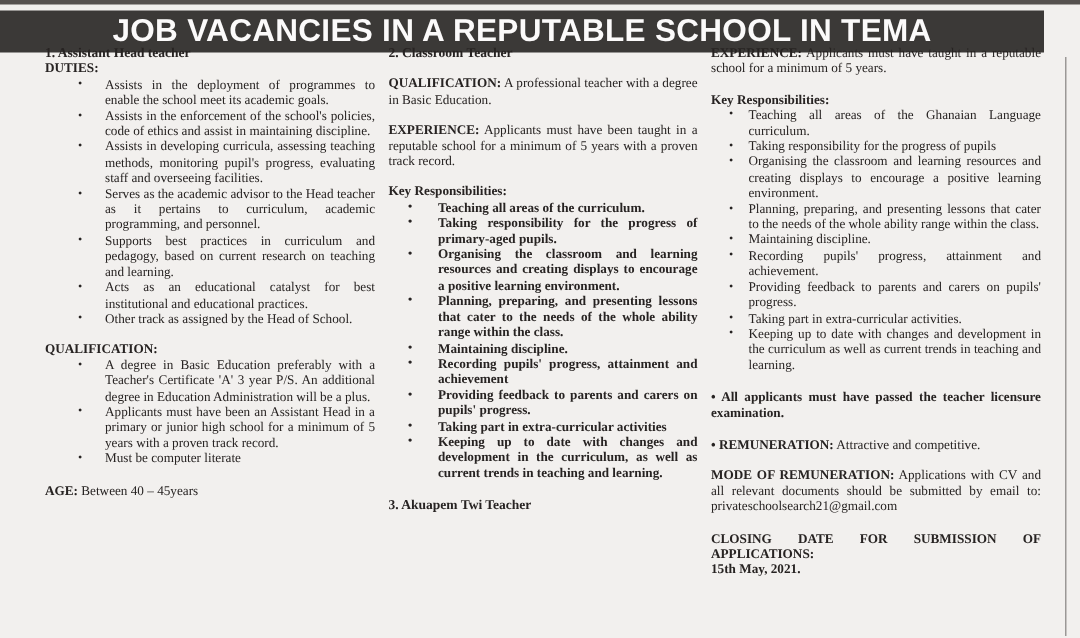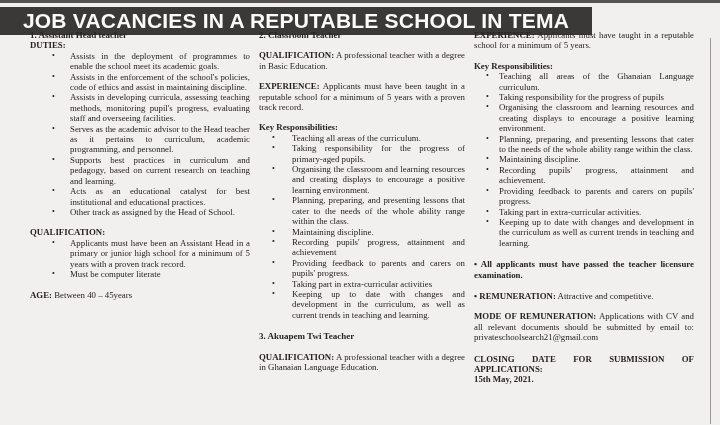--- a/index.html
+++ b/index.html
@@ -3,21 +3,21 @@
 <meta charset="utf-8">
 <style>
   html,body{margin:0;padding:0;}
   body{
     width:720px;height:425px;position:relative;overflow:hidden;
     background:#f2f0ee;color:#272322;
     font-family:"Liberation Serif","DejaVu Serif",serif;
   }
   .top-strip{position:absolute;top:0;left:0;width:720px;height:3px;background:#56524f;}
   .title-bar{
-    position:absolute;top:7px;left:0;width:592px;height:28px;background:#3b3937;
+    position:absolute;top:7px;left:0;width:696px;height:28px;background:#3b3937;
     display:flex;align-items:center;justify-content:center;
   }
   .title-bar .t{
     font-family:"Liberation Sans","DejaVu Sans",sans-serif;font-weight:bold;
     font-size:21px;color:#fbfafa;white-space:nowrap;letter-spacing:.2px;
   }
   .right-line{position:absolute;top:38px;right:9px;width:1px;height:386px;background:#9b9896;}
   .content{
     position:absolute;top:30px;left:30px;width:664px;
     display:grid;grid-template-columns:220px 206px 220px;column-gap:9px;
@@ -25,21 +25,21 @@
   }
   p{margin:0;text-align:justify;}
   .b{font-weight:bold;}
   .job-title{font-weight:bold;font-size:9px;}
   .mt{margin-top:10px;}
   .mt2{margin-top:11px;}
   ul{margin:0;padding:0;list-style:none;}
   li{position:relative;text-align:justify;}
   li::before{content:"•";position:absolute;top:0;font-size:8px;}
   .ind-a li{padding-left:40px;}  .ind-a li::before{left:22px;}
-  .ind-b li{padding-left:33px;}  .ind-b li::before{left:13px;}
+  .ind-b li{padding-left:33px;font-weight:bold;}  .ind-b li::before{left:13px;}
   .ind-c li{padding-left:25px;}  .ind-c li::before{left:12px;}
   .email{}
 </style>
 </head>
 <body>
 
 <div class="top-strip"></div>
 
 <div class="title-bar">
   <span class="t">JOB VACANCIES IN A REPUTABLE SCHOOL IN TEMA</span>
@@ -56,20 +56,21 @@
       <li>Assists in the deployment of programmes to enable the school meet its academic goals.</li>
       <li>Assists in the enforcement of the school's policies, code of ethics and assist in maintaining discipline.</li>
       <li>Assists in developing curricula, assessing teaching methods, monitoring pupil's progress, evaluating staff and overseeing facilities.</li>
       <li>Serves as the academic advisor to the Head teacher as it pertains to curriculum, academic programming, and personnel.</li>
       <li>Supports best practices in curriculum and pedagogy, based on current research on teaching and learning.</li>
       <li>Acts as an educational catalyst for best institutional and educational practices.</li>
       <li>Other track as assigned by the Head of School.</li>
     </ul>
     <p class="b mt">QUALIFICATION:</p>
     <ul class="ind-a">
+      <li>A degree in Basic Education preferably with a Teacher's Certificate 'A' 3 year P/S. An additional degree in Education Administration will be a plus.</li>
       <li>Applicants must have been an Assistant Head in a primary or junior high school for a minimum of 5 years with a proven track record.</li>
       <li>Must be computer literate</li>
     </ul>
     <p class="mt2"><span class="b">AGE:</span><span> Between 40 – 45years</span></p>
   </div>
 
   <div>
     <p class="job-title">2. Classroom Teacher</p>
     <p class="mt"><span class="b">QUALIFICATION:</span><span> A professional teacher with a degree in Basic Education.</span></p>
     <p class="mt"><span class="b">EXPERIENCE:</span><span> Applicants must have been taught in a reputable school for a minimum of 5 years with a proven track record.</span></p>
@@ -79,21 +80,20 @@
       <li>Taking responsibility for the progress of primary-aged pupils.</li>
       <li>Organising the classroom and learning resources and creating displays to encourage a positive learning environment.</li>
       <li>Planning, preparing, and presenting lessons that cater to the needs of the whole ability range within the class.</li>
       <li>Maintaining discipline.</li>
       <li>Recording pupils' progress, attainment and achievement</li>
       <li>Providing feedback to parents and carers on pupils' progress.</li>
       <li>Taking part in extra-curricular activities</li>
       <li>Keeping up to date with changes and development in the curriculum, as well as current trends in teaching and learning.</li>
     </ul>
     <p class="job-title mt2">3. Akuapem Twi Teacher</p>
-    <p class="mt"><span class="b">QUALIFICATION:</span><span> A professional teacher with a degree in Ghanaian Language Education.</span></p>
   </div>
 
   <div>
     <p><span class="b">EXPERIENCE:</span><span> Applicants must have taught in a reputable school for a minimum of 5 years.</span></p>
     <p class="b mt">Key Responsibilities:</p>
     <ul class="ind-c">
       <li>Teaching all areas of the Ghanaian Language curriculum.</li>
       <li>Taking responsibility for the progress of pupils</li>
       <li>Organising the classroom and learning resources and creating displays to encourage a positive learning environment.</li>
       <li>Planning, preparing, and presenting lessons that cater to the needs of the whole ability range within the class.</li>

